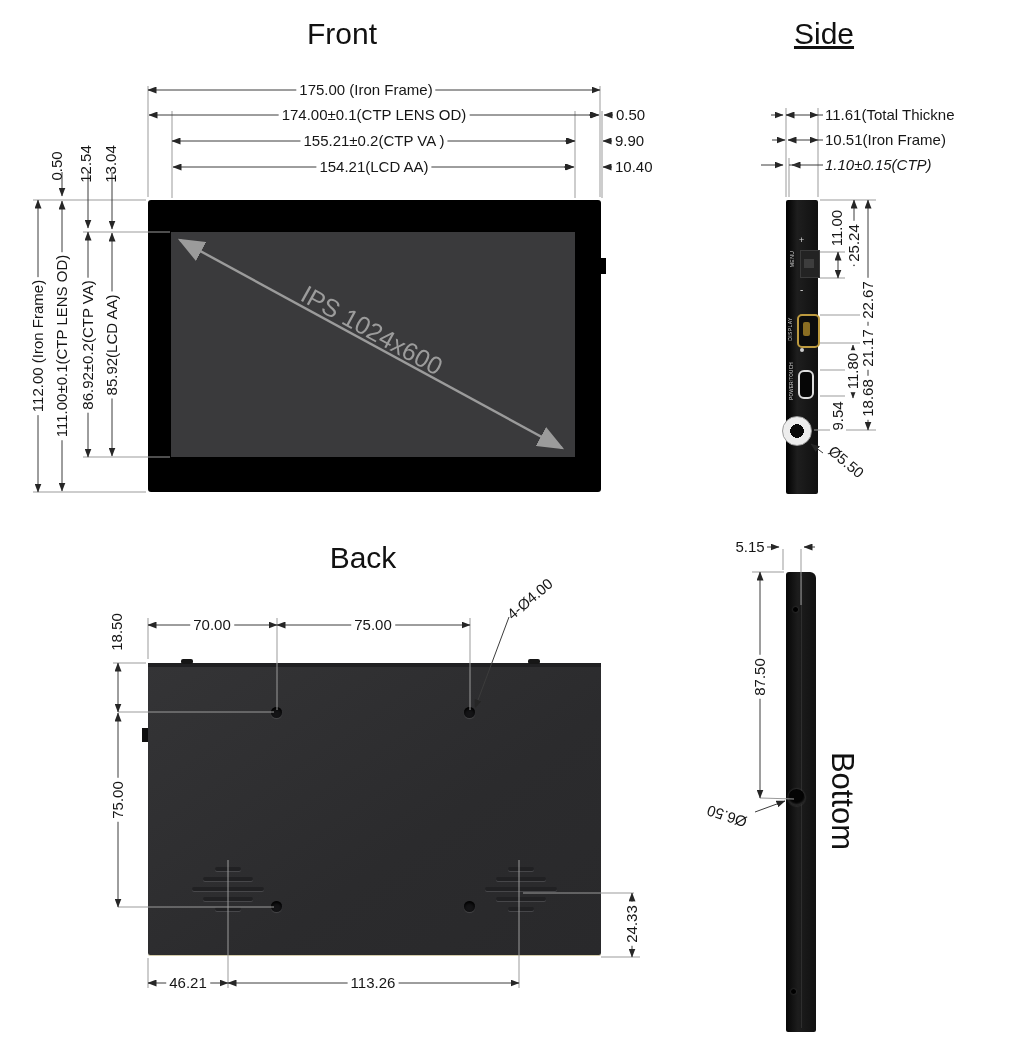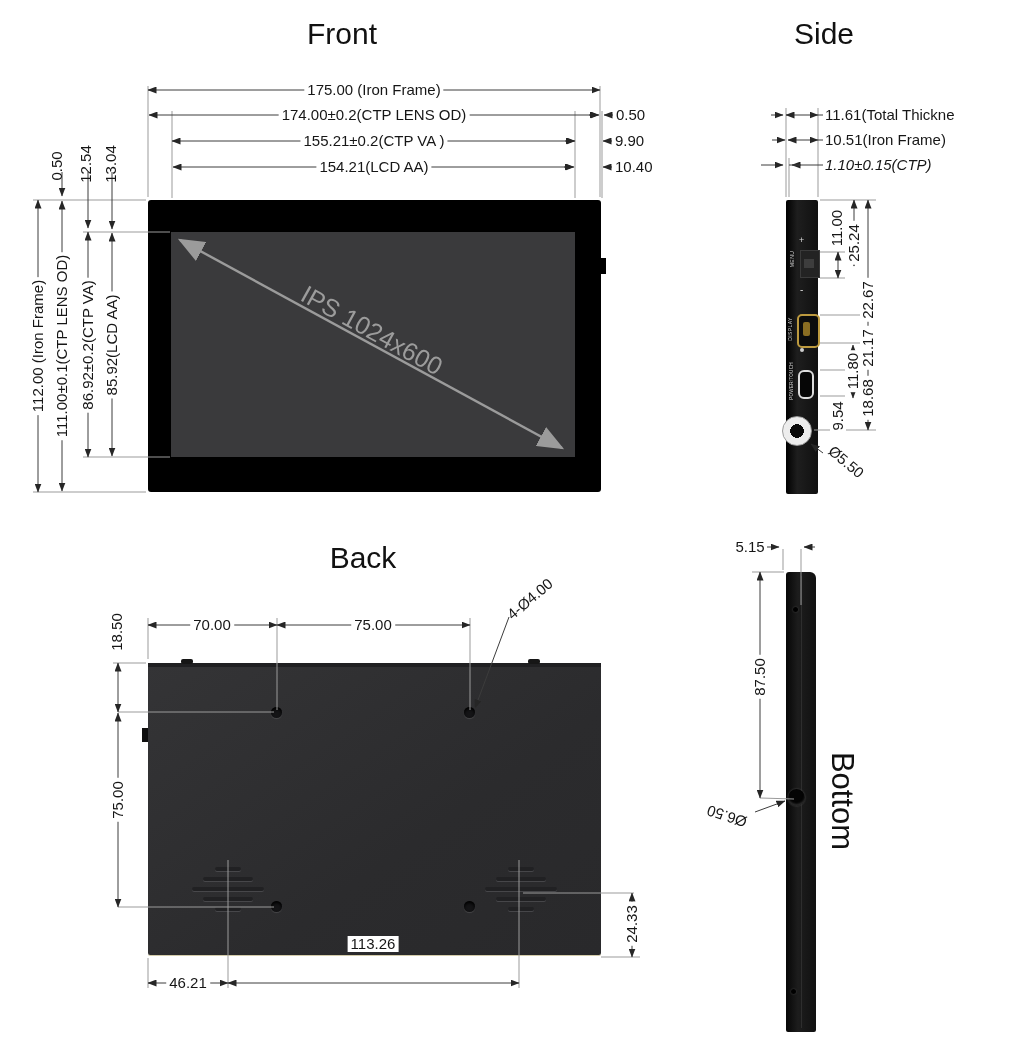--- a/index.html
+++ b/index.html
@@ -209,26 +209,26 @@
       <line x1="767" y1="547" x2="779" y2="547" marker-end="url(#ma)"></line>
       <line x1="815" y1="547" x2="804" y2="547" marker-end="url(#ma)"></line>
       <line x1="760" y1="572" x2="760" y2="798" marker-start="url(#ma)" marker-end="url(#ma)"></line>
       <line x1="755" y1="812" x2="785" y2="801" marker-end="url(#ma)"></line>
     </g>
 
     <line x1="180" y1="240" x2="562" y2="448" stroke="#9b9b9b" stroke-width="2.4" marker-start="url(#gar)" marker-end="url(#gar)"></line>
   </svg>
 
   <span class="txt title ctr" style="left:342px;top:34px;">Front</span>
-  <span class="txt title ctr" style="left:824px;top:34px;">Side</span>
+  <span class="txt title ctr" style="left:824px;top:34px;text-decoration:underline;">Side</span>
   <span class="txt title ctr" style="left:363px;top:558px;">Back</span>
   <span class="txt title r90cw" style="left:842px;top:801px;font-size:31px;">Bottom</span>
 
-  <span class="txt ctr bg" style="left:374px;top:90px;text-align:center;">175.00 (Iron Frame)</span>
-  <span class="txt ctr bg" style="left:374px;top:115px;">174.00±0.2(CTP LENS OD)</span>
+  <span class="txt ctr bg" style="left:366px;top:90px;text-align:center;">175.00 (Iron Frame)</span>
+  <span class="txt ctr bg" style="left:374px;top:115px;">174.00±0.1(CTP LENS OD)</span>
   <span class="txt ctr bg" style="left:374px;top:141px;">155.21±0.2(CTP VA )</span>
   <span class="txt ctr bg" style="left:374px;top:167px;">154.21(LCD AA)</span>
   <span class="txt" style="left:616px;top:107px;">0.50</span>
   <span class="txt" style="left:615px;top:133px;">9.90</span>
   <span class="txt" style="left:615px;top:159px;">10.40</span>
 
   <span class="txt r90 bg" style="left:38px;top:346px;">112.00 (Iron Frame)</span>
   <span class="txt r90 bg" style="left:62px;top:346px;">111.00±0.1(CTP LENS OD)</span>
   <span class="txt r90 bg" style="left:88px;top:345px;">86.92±0.2(CTP VA)</span>
   <span class="txt r90 bg" style="left:112px;top:345px;">85.92(LCD AA)</span>
@@ -249,20 +249,20 @@
   <span class="txt r90 bg" style="left:853px;top:371px;">11.80</span>
   <span class="txt r90 bg" style="left:838px;top:416px;">9.54</span>
   <span class="txt" style="left:846px;top:462px;transform:translate(-50%,-50%) rotate(40deg);">Ø5.50</span>
 
   <span class="txt r90" style="left:117px;top:632px;">18.50</span>
   <span class="txt ctr bg" style="left:212px;top:625px;">70.00</span>
   <span class="txt ctr bg" style="left:373px;top:625px;">75.00</span>
   <span class="txt" style="left:530px;top:599px;transform:translate(-50%,-50%) rotate(-40deg);">4-Ø4.00</span>
   <span class="txt r90 bg" style="left:118px;top:800px;">75.00</span>
   <span class="txt ctr bg" style="left:188px;top:983px;">46.21</span>
-  <span class="txt ctr bg" style="left:373px;top:944px;">113.26</span>
+  <span class="txt ctr bg" style="left:373px;top:983px;">113.26</span>
   <span class="txt r90 bg" style="left:632px;top:924px;">24.33</span>
 
   <span class="txt ctr" style="left:750px;top:547px;">5.15</span>
   <span class="txt r90 bg" style="left:760px;top:677px;">87.50</span>
   <span class="txt" style="left:727px;top:816px;transform:translate(-50%,-50%) rotate(198deg);">Ø6.50</span>
 
 </div>
 
 </body></html>

